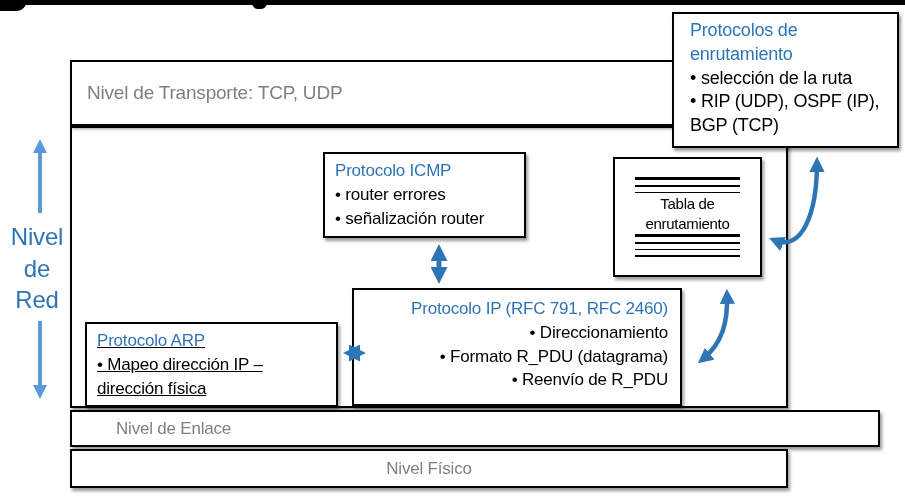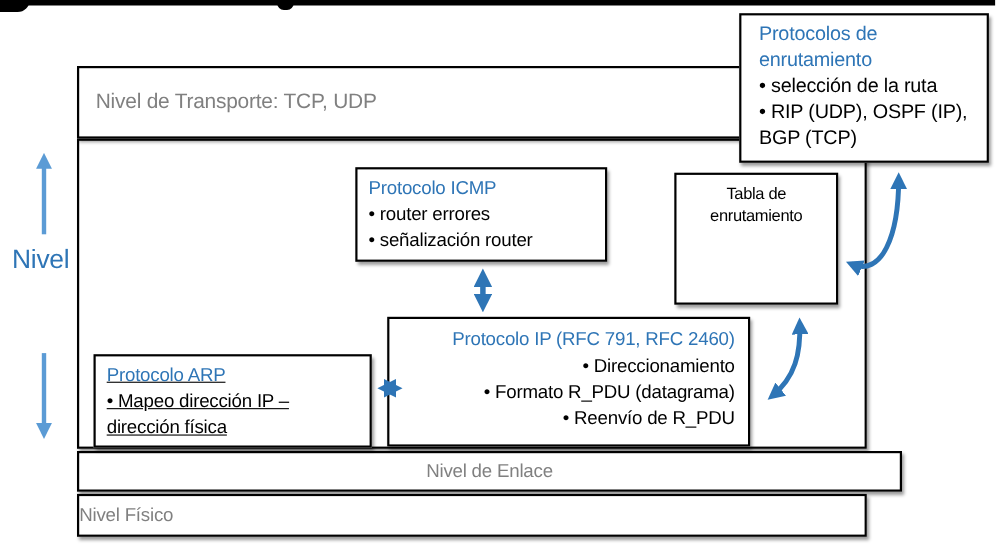--- a/index.html
+++ b/index.html
@@ -19,34 +19,34 @@
   .corner-left{position:absolute;left:0;top:0;width:27px;height:11px;background:#000;border-bottom-right-radius:12px;}
   .corner-notch{position:absolute;left:252px;top:0;width:15px;height:9px;background:#000;border-radius:0 0 6px 6px;}
 
   .box{
     position:absolute;background:#ffffff;border:2px solid var(--ink);
     box-shadow:2px 3px 3px rgba(0,0,0,0.40);box-sizing:border-box;
   }
   .layer-label{color:var(--gray-text);}
   #transport-box{left:70px;top:60px;width:718px;height:66px;display:flex;align-items:center;padding-left:15px;font-size:19px;}
   #network-box{left:70px;top:126px;width:718px;height:282px;background:transparent;}
-  #enlace-box{left:70px;top:410px;width:750px;height:37px;display:flex;align-items:center;justify-content:center;font-size:17px;}
-  #fisico-box{left:70px;top:449px;width:718px;height:39px;display:flex;align-items:center;justify-content:flex-start;font-size:17px;}
+  #enlace-box{left:70px;top:410px;width:810px;height:37px;display:flex;align-items:center;justify-content:flex-start;font-size:17px;padding-left:44px;}
+  #fisico-box{left:70px;top:449px;width:718px;height:39px;display:flex;align-items:center;justify-content:center;font-size:17px;}
 
   .proto-box{border-width:2.5px;font-size:17px;line-height:1.4;color:var(--ink);}
   .proto-box .title{color:var(--accent-blue);white-space:nowrap;}
   .proto-box .line{white-space:nowrap;}
 
-  #icmp-box{left:323px;top:152px;width:229px;height:86px;padding:5px 10px;}
+  #icmp-box{left:323px;top:152px;width:203px;height:86px;padding:5px 10px;}
   #ip-box{left:352px;top:288px;width:330px;height:118px;padding:7px 12px;text-align:right;}
   #arp-box{left:85px;top:322px;width:253px;height:85px;padding:5px 10px;text-decoration:underline;}
   #routing-box{left:672px;top:12px;width:227px;height:136px;padding:5px 16px;font-size:18px;line-height:1.32;z-index:20;}
 
-  #tabla-box{left:613px;top:157px;width:149px;height:120px;padding:8px 20px;
-    display:flex;flex-direction:row;justify-content:space-between;}
+  #tabla-box{left:613px;top:157px;width:149px;height:120px;padding:18px 20px;
+    display:flex;flex-direction:column;justify-content:space-between;}
   .rule-group{display:flex;flex-direction:column;gap:5px;}
   .rule{width:100%;background:#000;height:1.6px;}
   .rule.thick{height:3px;}
   #tabla-box .tabla-label{font-size:15px;line-height:1.3;text-align:center;color:var(--ink);letter-spacing:-0.3px;}
 
   #red-label{
     position:absolute;left:0;top:221px;width:74px;text-align:center;
     color:var(--accent-blue);font-size:24px;line-height:1.32;
   }
   #arrows{position:absolute;left:0;top:0;width:905px;height:498px;pointer-events:none;z-index:50;}
@@ -118,20 +118,22 @@
   <div id="routing-box" class="box proto-box">
     <div class="title">Protocolos de</div>
     <div class="title">enrutamiento</div>
     <div class="line">• selección de la ruta</div>
     <div class="line">• RIP (UDP), OSPF (IP),</div>
     <div class="line">BGP (TCP)</div>
   </div>
 
   <div id="red-label">
     <div>Nivel</div>
+    <div>de</div>
+    <div>Red</div>
   </div>
 
   <svg id="arrows" viewBox="0 0 905 498" xmlns="http://www.w3.org/2000/svg">
     <defs>
       <marker id="ah-dark" viewBox="0 0 10 10" refX="6.5" refY="5" markerWidth="3.4" markerHeight="3.4" orient="auto-start-reverse">
         <path d="M0,0 L10,5 L0,10 z" class="head-dark"></path>
       </marker>
       <marker id="ah-light" viewBox="0 0 10 10" refX="6.5" refY="5" markerWidth="3.6" markerHeight="3.6" orient="auto-start-reverse">
         <path d="M0,0 L10,5 L0,10 z" class="head-light"></path>
       </marker>

